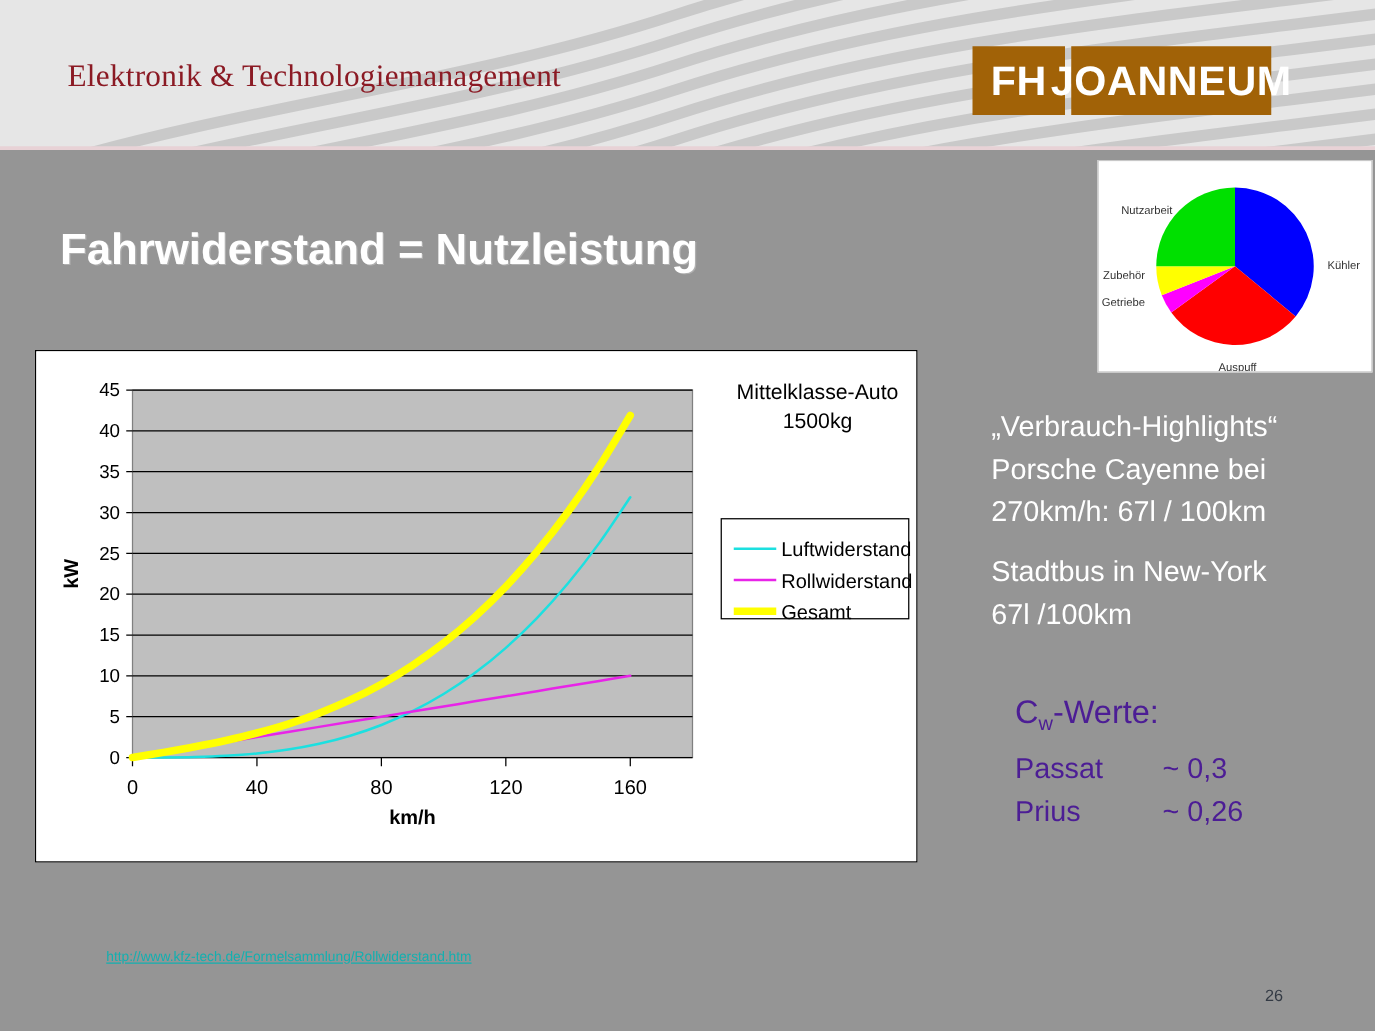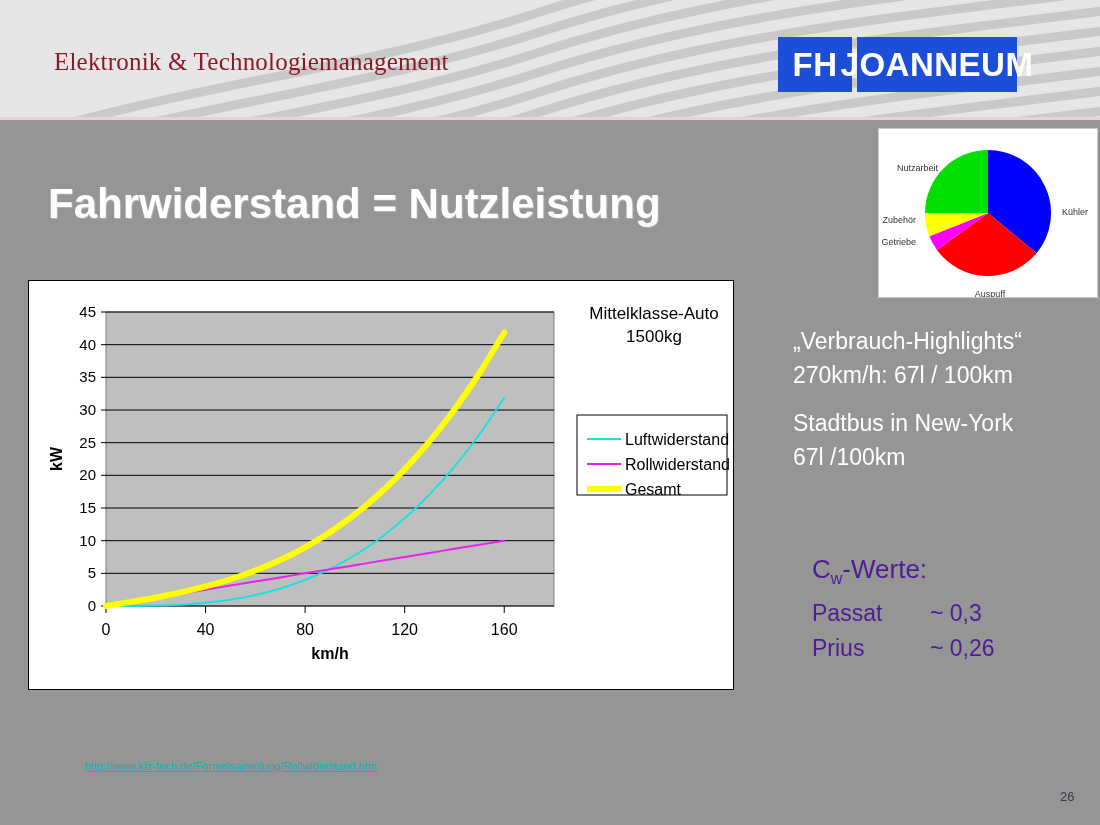--- a/index.html
+++ b/index.html
@@ -32,31 +32,31 @@
   }
   #headrule{
     position:absolute;left:0;top:117px;width:1100px;height:3px;
     background:#e8d2d6;
   }
   #logo{
     position:absolute;left:778px;top:37px;height:55px;
     display:flex;align-items:stretch;gap:5px;
   }
   #logo .lg{
-    background:#1d4ed8;color:#ffffff;
+    background:#a16207;color:#ffffff;
     display:flex;align-items:center;justify-content:center;
     font-size:33px;font-weight:bold;letter-spacing:.5px;
   }
   #logo .lg.fh{width:74px;}
   #logo .lg.jo{width:160px;}
 
   
   #page-title{
     position:absolute;left:48px;top:180px;
-    font-size:42px;font-weight:bold;color:#ffffff;
+    font-size:35px;font-weight:bold;color:#ffffff;
     text-shadow:1px 1px 0 rgba(255,255,255,.25);
     white-space:nowrap;
   }
 
   
   #chart-card{
     position:absolute;left:28px;top:280px;width:706px;height:410px;
     background:#ffffff;border:1px solid #000;box-sizing:border-box;
   }
   #chart-svg{display:block;}
@@ -85,21 +85,21 @@
   .cw-row .cw-name{width:118px;}
   .cw-row .cw-val{}
 
   
   #footer-link{
     position:absolute;left:85px;top:760px;
     font-size:11px;color:#12b0b0;text-decoration:underline;
     white-space:nowrap;
   }
   #page-num{
-    position:absolute;left:1060px;top:789px;
+    position:absolute;left:1012px;top:789px;
     font-size:13px;color:#333a44;
   }
 
   
   svg text{font-family:"Liberation Sans","DejaVu Sans",sans-serif;}
 </style>
 </head>
 <body>
 
 <div id="slide">
@@ -233,20 +233,21 @@
           <text x="111" y="168" text-anchor="middle" fill="#333333">Auspuff</text>
           <text x="37" y="116" text-anchor="end" fill="#333333">Getriebe</text>
           <text x="37" y="94" text-anchor="end" fill="#333333">Zubehör</text>
           <text x="59" y="42" text-anchor="end" fill="#333333">Nutzarbeit</text>
         </g>
     </svg>
   </div>
 
   <div id="right-col">
     <div class="rt-line">„Verbrauch-Highlights“</div>
+    <div class="rt-line">Porsche Cayenne bei</div>
     <div class="rt-line">270km/h: 67l / 100km</div>
     <div class="rt-gap"></div>
     <div class="rt-line">Stadtbus in New-York</div>
     <div class="rt-line">67l /100km</div>
   </div>
 
   <div id="cw-block">
     <div id="cw-title">
       <span>C</span><sub>w</sub><span>-Werte:</span>
     </div>

